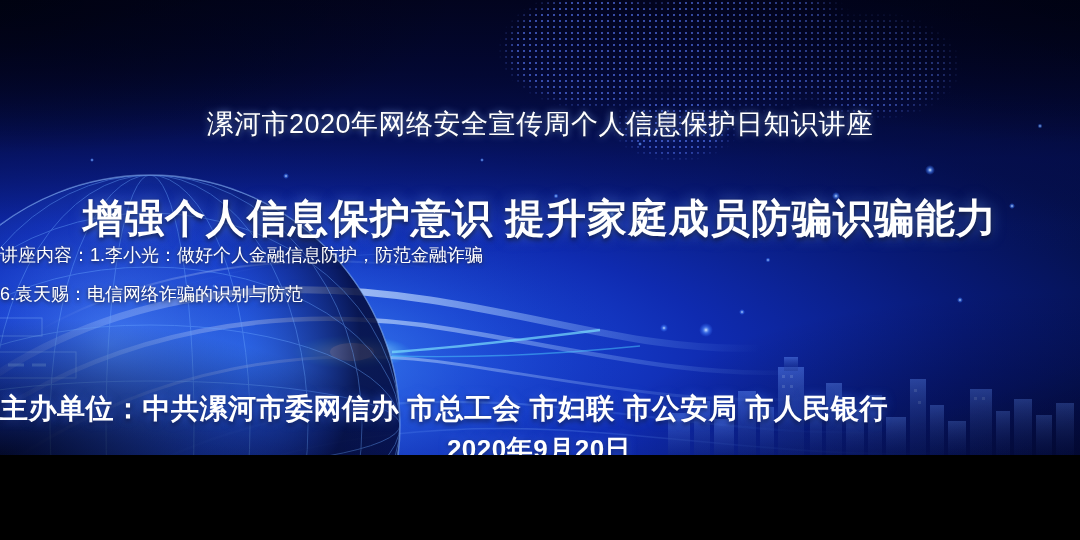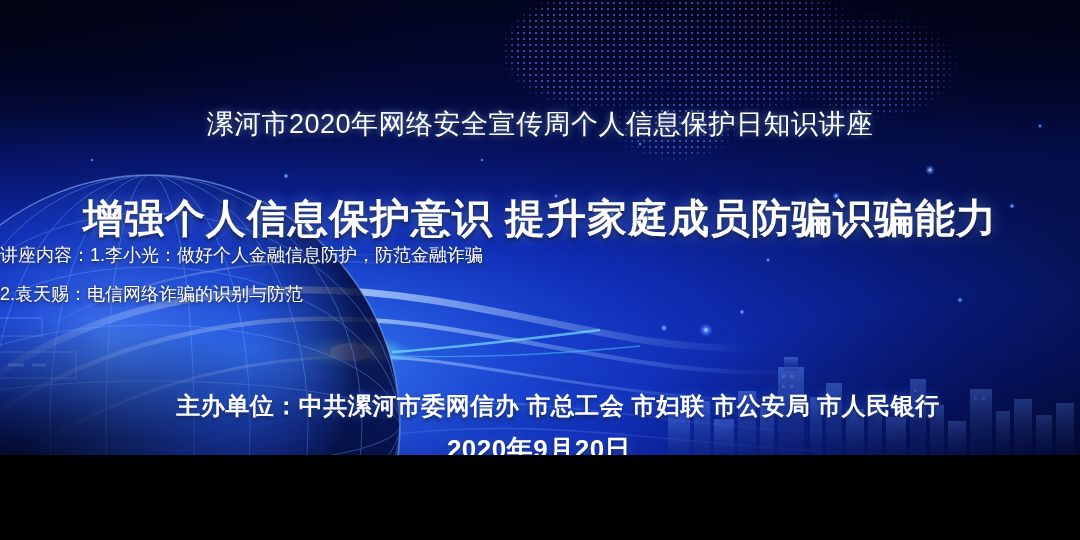--- a/index.html
+++ b/index.html
@@ -100,28 +100,27 @@
     font-size:18px;
     font-weight:400;
     line-height:1.0;
     text-shadow:0 1px 4px rgba(0,0,20,.9), 0 0 6px rgba(120,160,255,.45);
     white-space:nowrap;
   }
   .agenda-line + .agenda-line{margin-top:21px;}
 
   .organizers{
     position:absolute;left:0;right:0;top:390px;
-    text-align:center;
-    color:#ffffff;
-    font-size:24px;
+    text-align:left;
+    color:#ffffff;
+    font-size:28px;
     font-weight:700;
     letter-spacing:.5px;
     text-shadow:0 0 10px rgba(60,110,255,.8), 0 2px 5px rgba(0,0,20,.95);
     white-space:nowrap;
-    padding-left:36px;
   }
   .eventdate{
     position:absolute;left:0;right:2px;top:432px;
     text-align:center;
     color:#ffffff;
     font-size:26px;
     font-weight:700;
     letter-spacing:.5px;
     text-shadow:0 0 10px rgba(60,110,255,.8), 0 2px 5px rgba(0,0,20,.95);
     white-space:nowrap;
@@ -302,21 +301,21 @@
   <div class="vignette"></div>
 
   <div class="content">
 
     <div class="kicker">漯河市2020年网络安全宣传周个人信息保护日知识讲座</div>
 
     <h1 class="headline">增强个人信息保护意识 提升家庭成员防骗识骗能力</h1>
 
     <div class="agenda">
       <div class="agenda-line">讲座内容：1.李小光：做好个人金融信息防护，防范金融诈骗</div>
-      <div class="agenda-line">2.袁天赐：电信网络诈骗的识别与防范</div>
+      <div class="agenda-line">6.袁天赐：电信网络诈骗的识别与防范</div>
     </div>
 
     <div class="organizers">主办单位：中共漯河市委网信办 市总工会 市妇联 市公安局 市人民银行</div>
 
     <div class="eventdate">2020年9月20日</div>
 
   </div>
 </div>
 
 </body></html>

